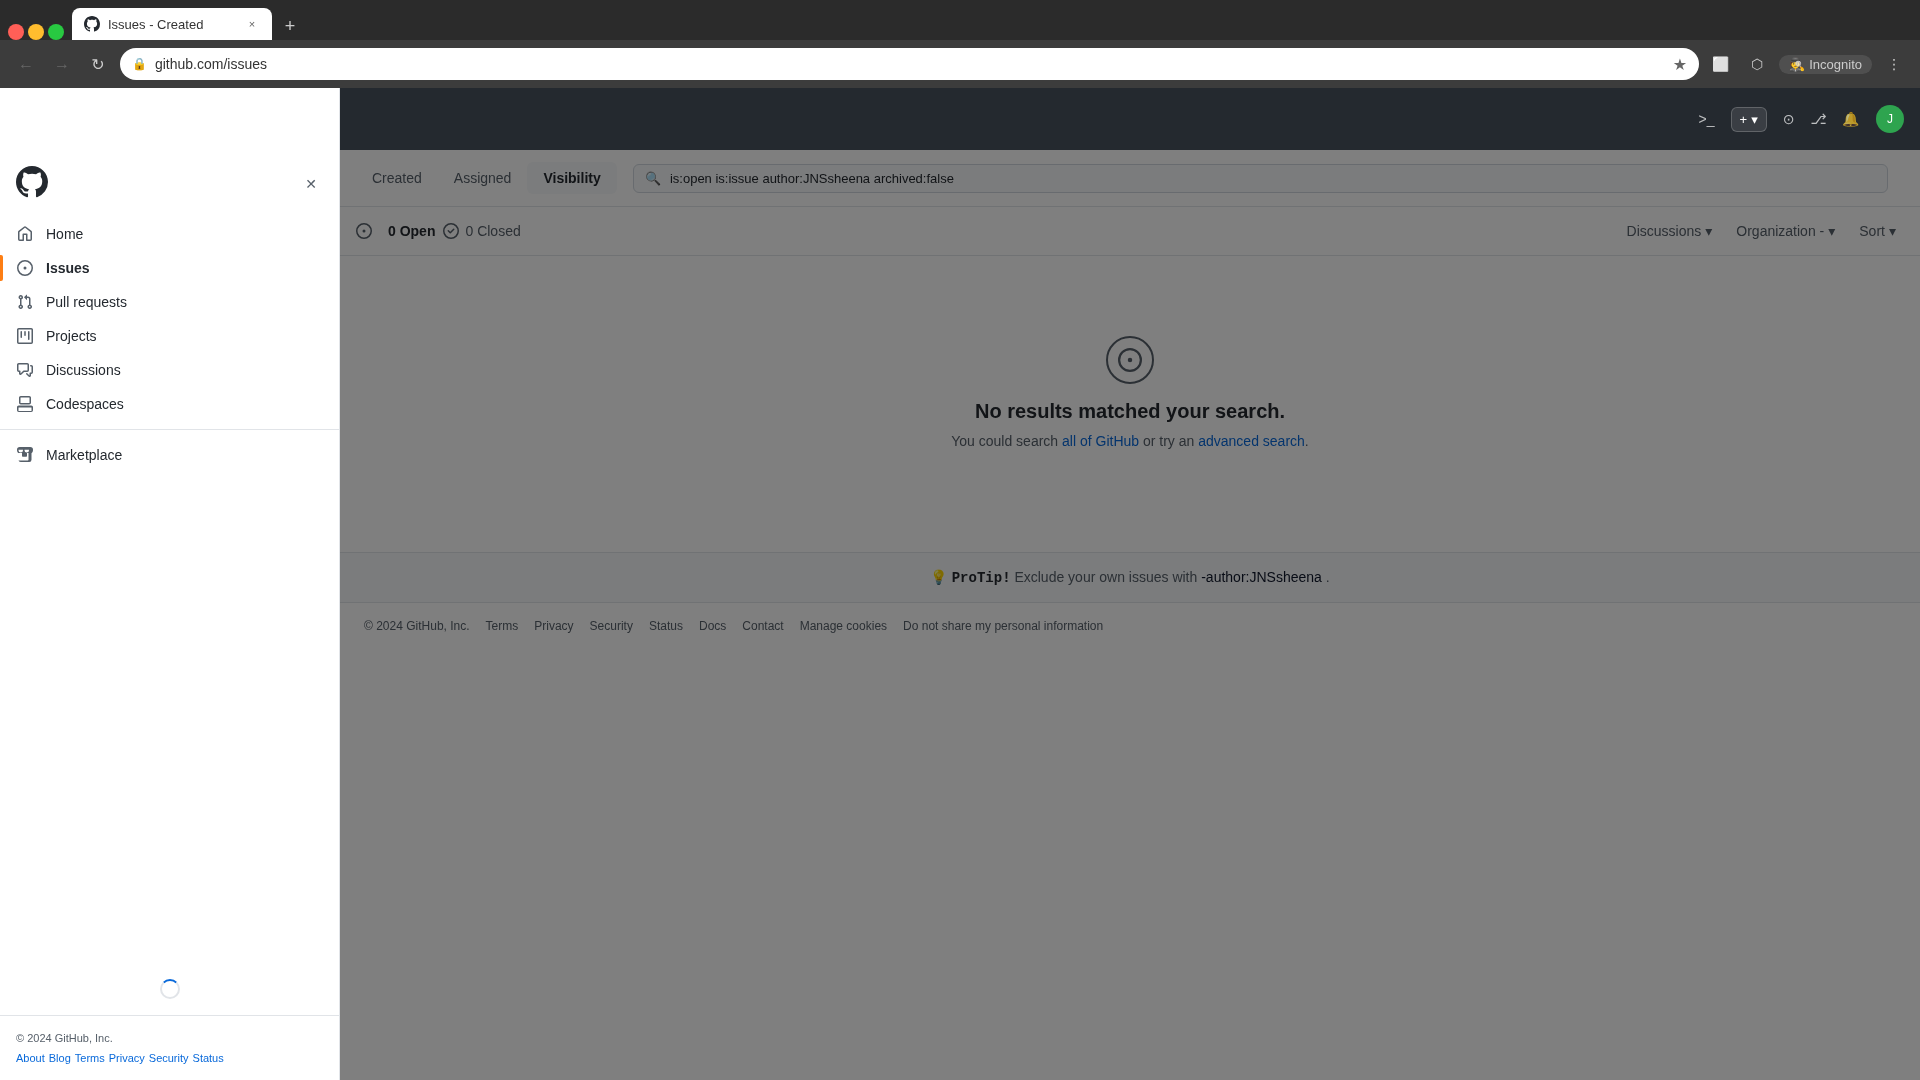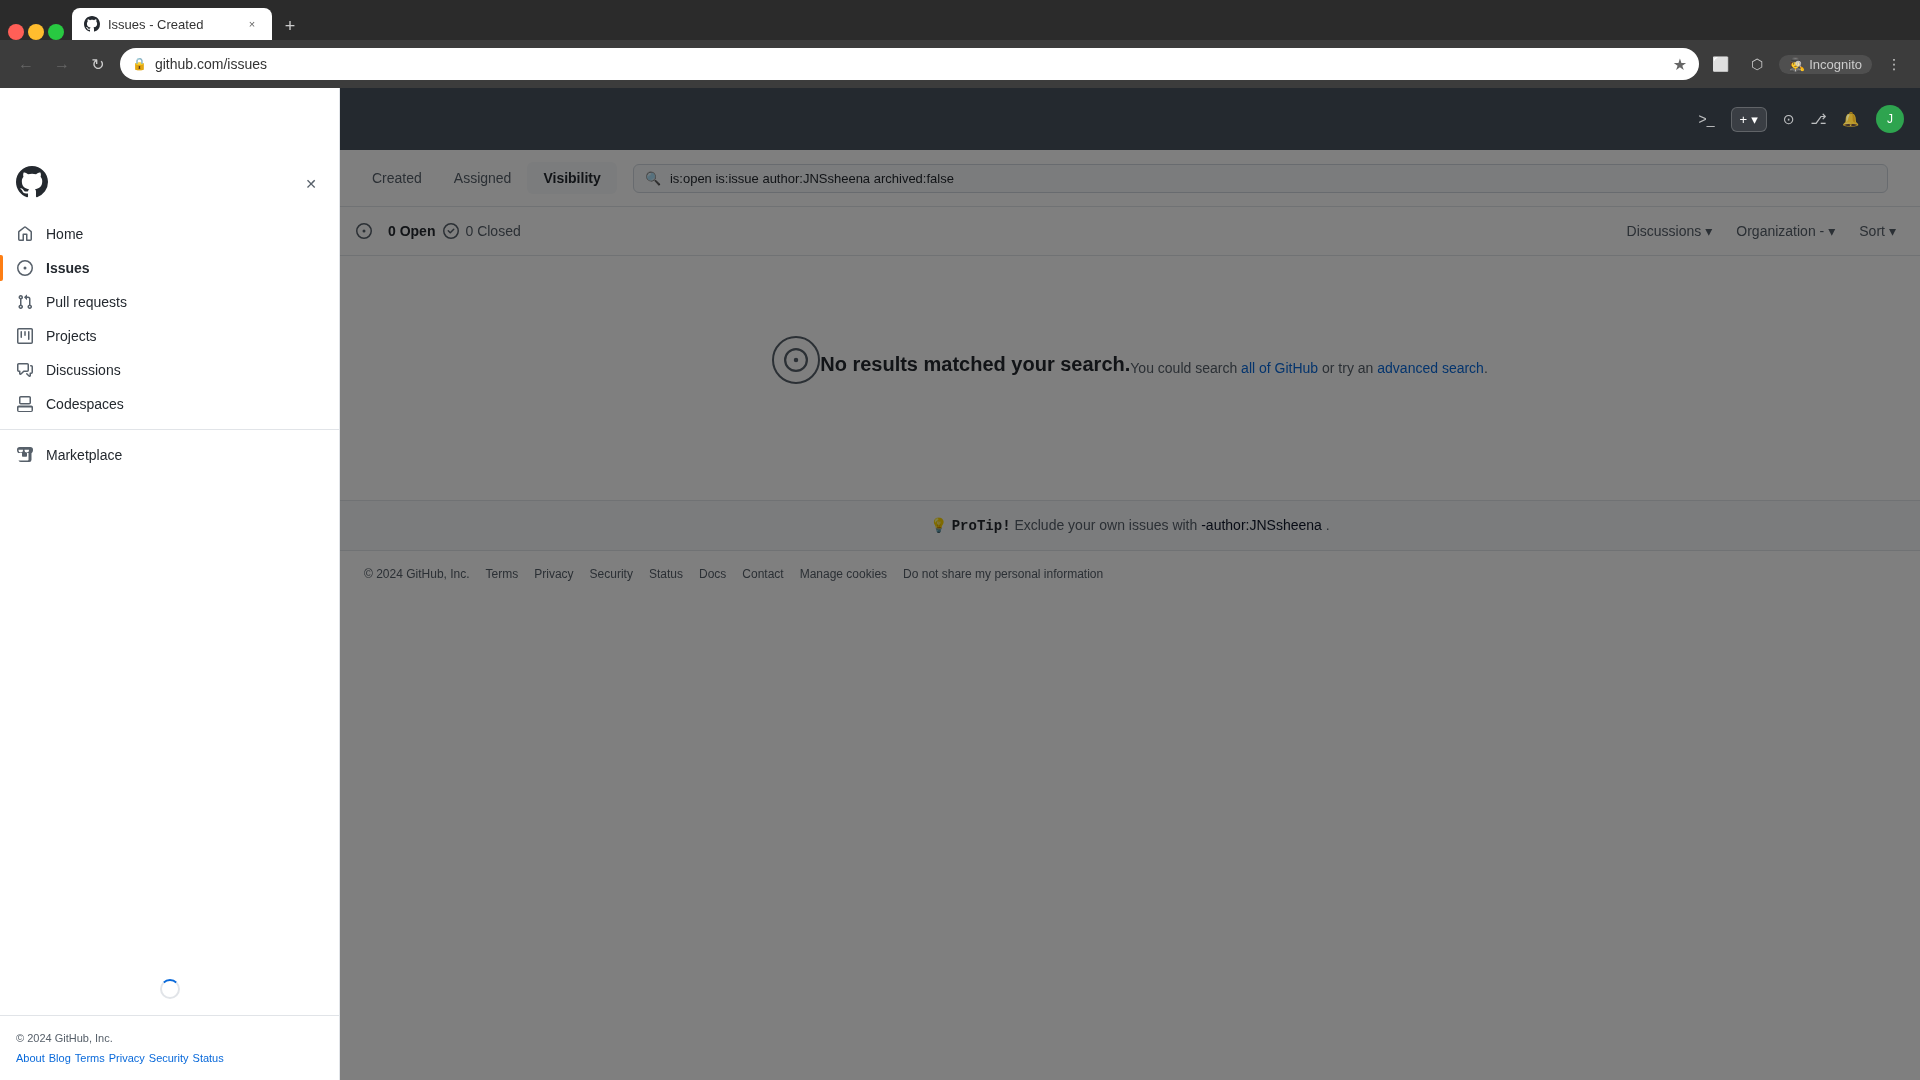--- a/index.html
+++ b/index.html
@@ -76,21 +76,21 @@
     .issues-search-query { font-size: 13px; color: #24292f; flex: 1; }
 
     
     .issues-filter-bar { display: flex; align-items: center; padding: 12px 16px; border-bottom: 1px solid #e1e4e8; gap: 8px; }
     .issues-count-open { font-size: 14px; color: #24292f; font-weight: 600; display: flex; align-items: center; gap: 16px; }
     .issues-count-closed { font-size: 14px; color: #57606a; display: flex; align-items: flex-end; gap: 6px; }
     .filter-spacer { flex: 1; }
     .filter-dropdown { display: flex; align-items: center; gap: 4px; font-size: 14px; color: #57606a; cursor: pointer; padding: 4px 8px; border-radius: 6px; }
 
     
-    .empty-state { display: flex; flex-direction: row; align-items: center; justify-content: center; padding: 80px 24px; }
+    .empty-state { display: flex; flex-direction: column; align-items: center; justify-content: center; padding: 80px 24px; }
     .empty-state-icon { width: 48px; height: 48px; border: 2px solid #57606a; border-radius: 50%; display: flex; align-items: center; justify-content: center; margin-bottom: 16px; color: #57606a; }
     .empty-state-title { font-size: 20px; font-weight: 600; color: #24292f; margin-bottom: 8px; }
     .empty-state-body { font-size: 14px; color: #57606a; text-align: center; line-height: 1.5; }
     .empty-state-link { color: #0969da; text-decoration: none; cursor: pointer; }
 
     
     .protip { background: #f6f8fa; border-top: 1px solid #e1e4e8; padding: 16px 24px; text-align: center; font-size: 14px; color: #57606a; margin-top: 20px; }
     .protip-bold { font-weight: 700; color: #24292f; font-family: Liberation Mono, monospace; }
     .protip-link { color: #0f172a; cursor: pointer; text-decoration: none; }
 

